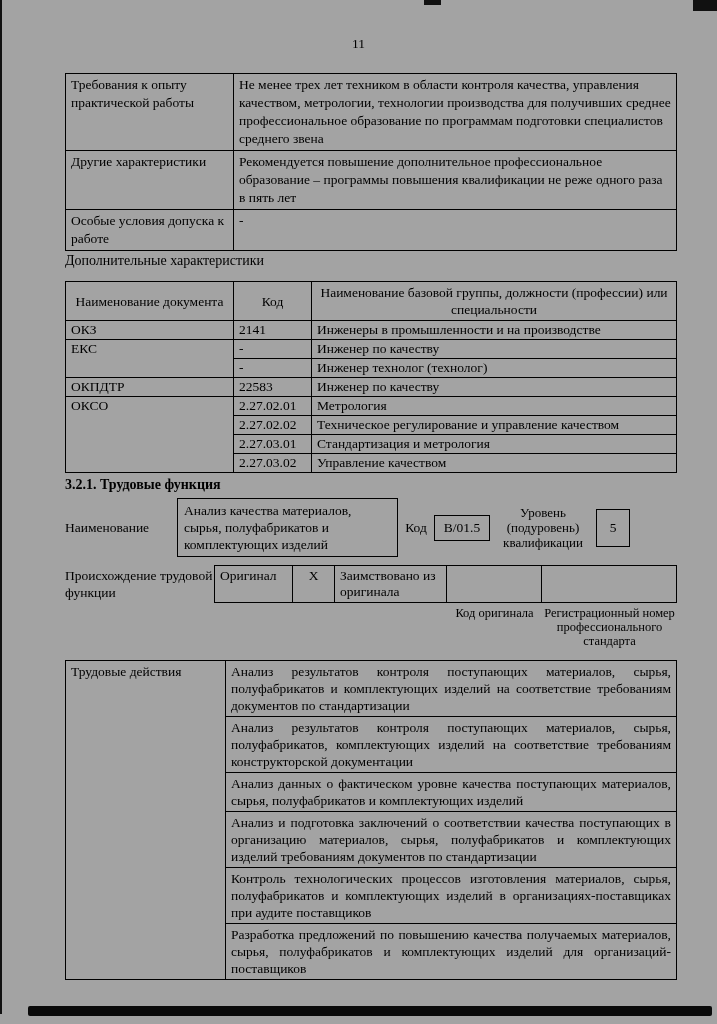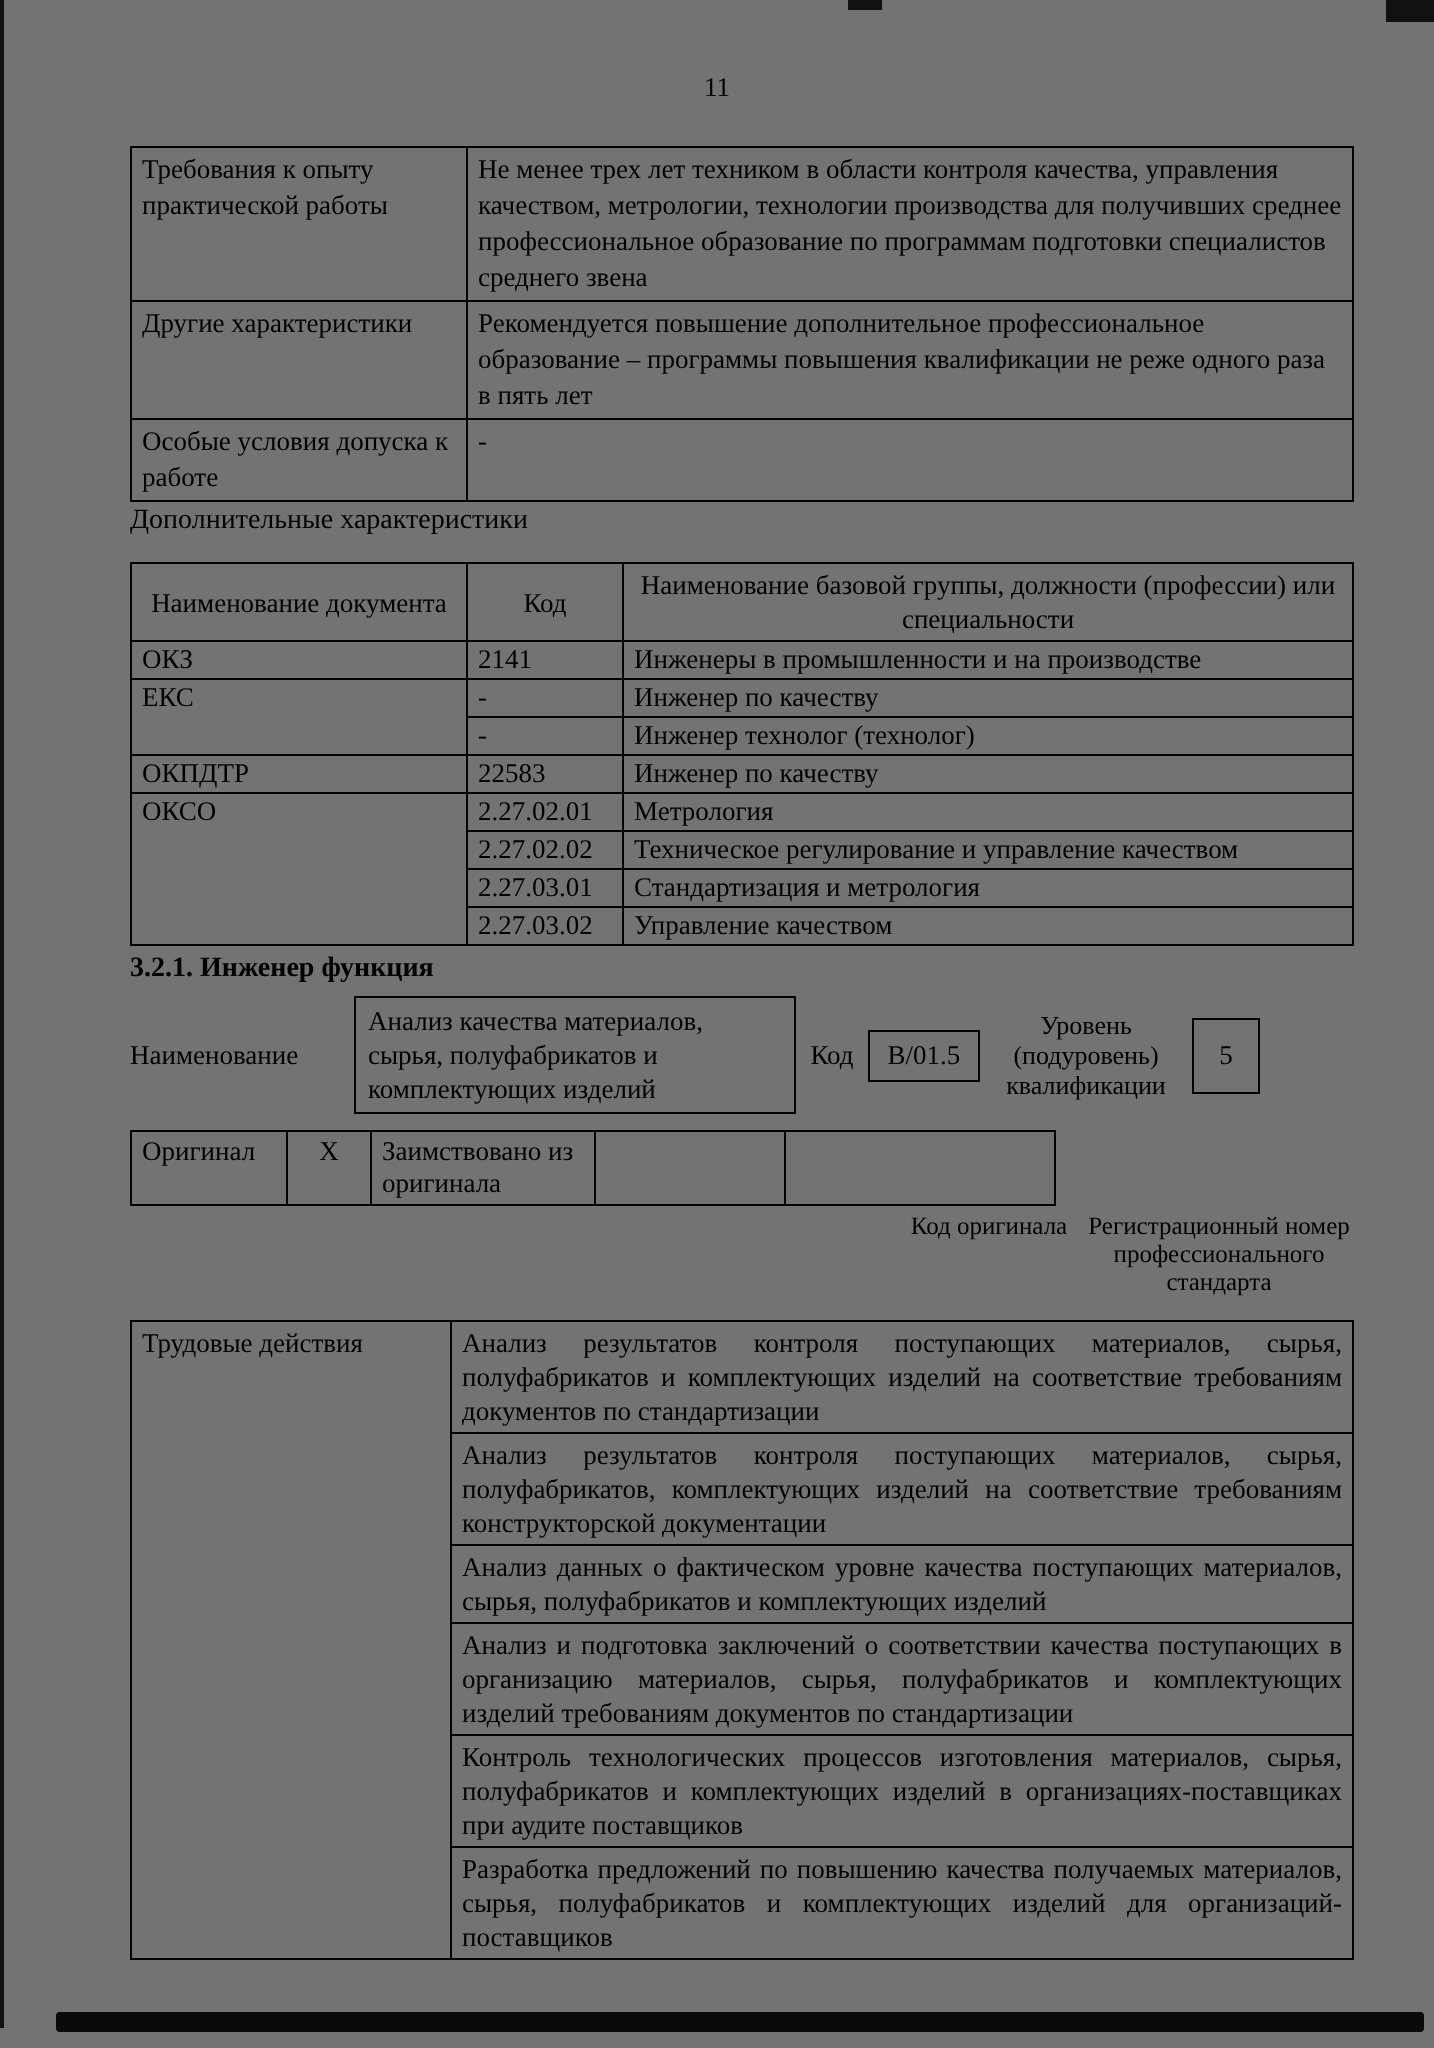--- a/index.html
+++ b/index.html
@@ -1,20 +1,20 @@
 <!DOCTYPE html>
 <html><head>
 <meta charset="utf-8">
 <style>
   * { margin:0; padding:0; box-sizing:border-box; }
   html,body { background:#ffffff; }
   .page {
     position:relative;
     width:717px; height:1024px;
-    background:#737373;
+    background:#a3a3a3;
     font-family:"Liberation Serif", serif;
     color:#000;
     overflow:hidden;
   }
   
   .edge-left   { position:absolute; left:0; top:0; width:2px; height:1014px; background:#111; }
   .mark-top    { position:absolute; left:424px; top:0; width:17px; height:5px; background:#111; }
   .mark-corner { position:absolute; left:693px; top:0; width:24px; height:11px; background:#111; }
   .bar-bottom  { position:absolute; left:28px; top:1006px; width:684px; height:10px; background:#0a0a0a; border-radius:2px; }
 
@@ -139,33 +139,34 @@
       <td class="c-code">2.27.03.01</td>
       <td>Стандартизация и метрология</td>
     </tr>
     <tr>
       <td class="c-code">2.27.03.02</td>
       <td>Управление качеством</td>
     </tr>
   </tbody>
     </table>
 
-  <div class="h2">3.2.1. Инженер функция</div>
+  <div class="h2">3.2.1. Трудовые функция</div>
 
   <div class="func">
     <div class="func-label">Наименование</div>
     <div class="func-name-box">Анализ качества материалов, сырья, полуфабрикатов и комплектующих изделий</div>
     <div class="func-code-label">Код</div>
     <div class="func-code-box">В/01.5</div>
     <div class="func-level-label">Уровень (подуровень) квалификации</div>
     <div class="func-level-box">5</div>
   </div>
 
   <div class="origin">
     <div class="origin-row">
+      <div class="origin-label">Происхождение трудовой функции</div>
       <table class="origin-table">
         <tbody>
             <tr>
           <td class="o1">Оригинал</td>
           <td class="o2">X</td>
           <td class="o3">Заимствовано из оригинала</td>
           <td class="o4"></td>
           <td class="o5"></td>
         </tr>
       </tbody>

